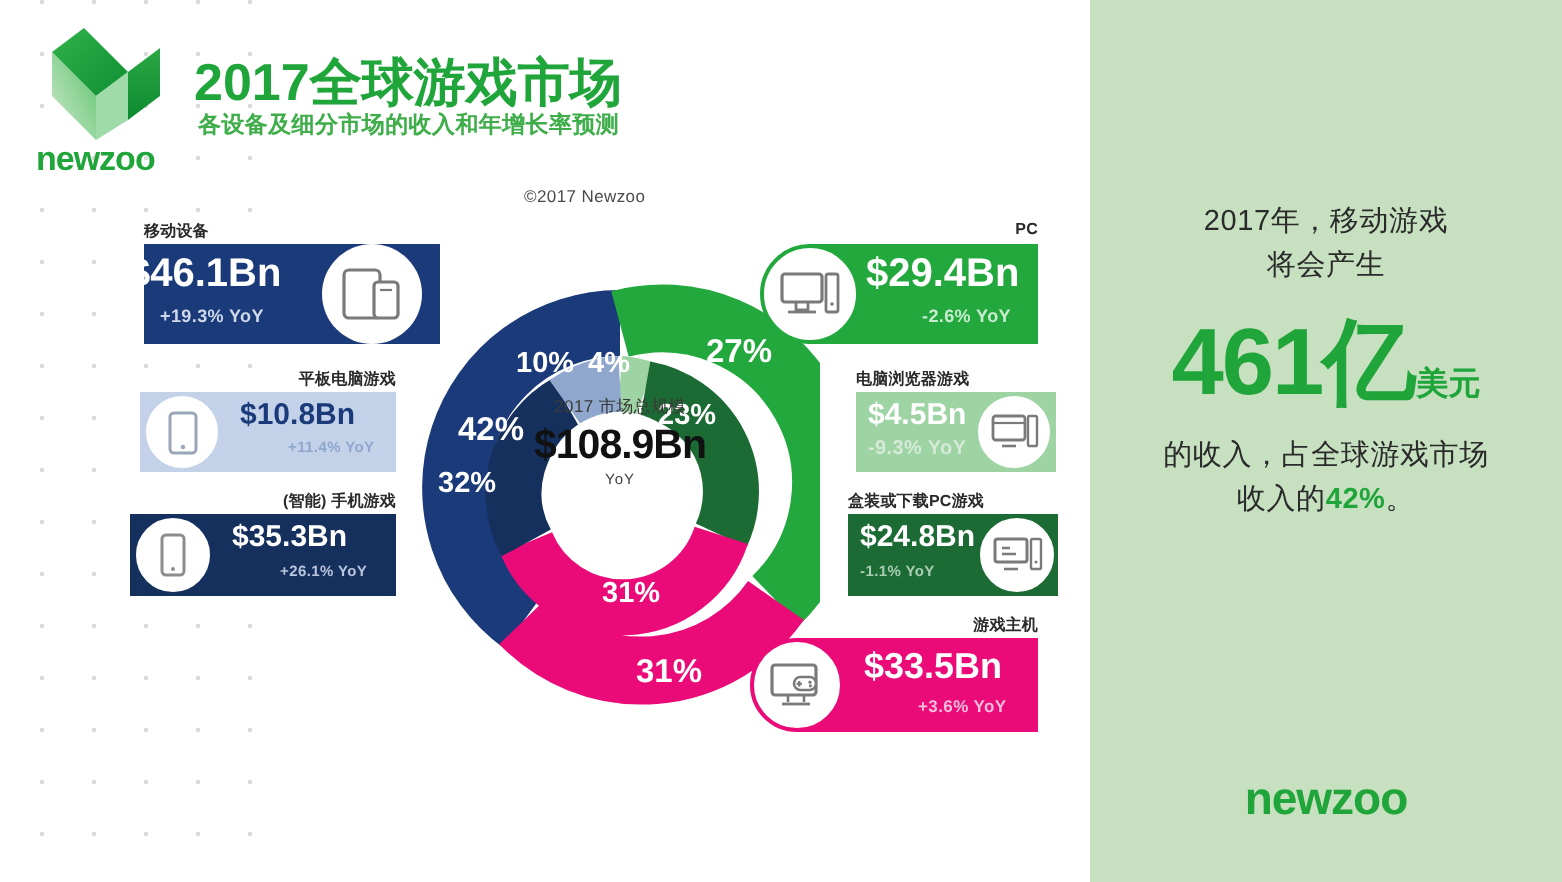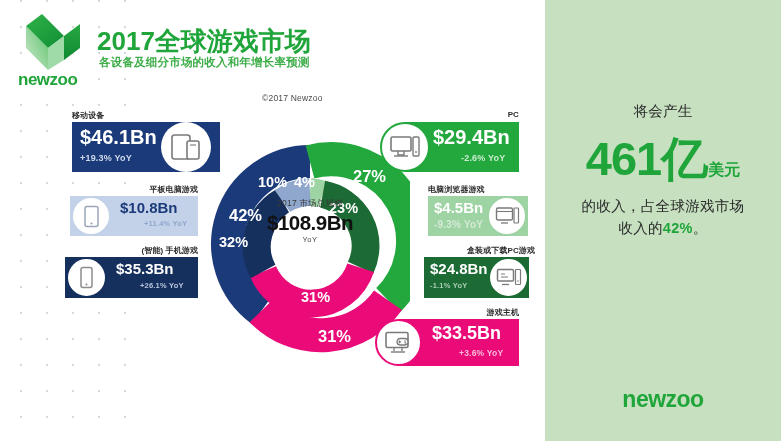--- a/index.html
+++ b/index.html
@@ -189,21 +189,21 @@
 
   <div class="center-box">
     <div class="center-cap">2017 市场总规模</div>
     <div class="center-big">$108.9Bn</div>
     <div class="center-yoy">YoY</div>
   </div>
 
   <div class="card">
     <div class="cap" style="left:72px; top:110px;">移动设备</div>
     <div class="bar" style="left:72px; top:122px; width:148px; height:50px; background:#1b3a7a;"></div>
-    <div class="amt" style="left:80px; top:126px; font-size:20px; color:#fff;">$46.1Bn</div>
+    <div class="amt" style="left:64px; top:126px; font-size:20px; color:#fff;">$46.1Bn</div>
     <div class="yoy" style="left:80px; top:153px; font-size:9px; color:#cfd9ea;">+19.3% YoY</div>
     <div class="badge" style="left:161px; top:122px; width:50px; height:50px;">
       <svg width="34" height="30" viewBox="0 0 34 30">
         <rect x="3" y="3" width="18" height="24" rx="2.5" fill="none" stroke="#7a7a7a" stroke-width="1.6"></rect>
         <rect x="18" y="9" width="12" height="18" rx="2" fill="#fff" stroke="#7a7a7a" stroke-width="1.6"></rect>
         <line x1="21" y1="13" x2="27" y2="13" stroke="#7a7a7a" stroke-width="1.1"></line>
       </svg>
     </div>
   </div>
 
@@ -258,21 +258,21 @@
       <svg width="25" height="20" viewBox="0 0 25 20">
         <rect x="1.5" y="2" width="16" height="12" rx="1.4" fill="none" stroke="#7a7a7a" stroke-width="1.4"></rect>
         <line x1="1.5" y1="5.5" x2="17.5" y2="5.5" stroke="#7a7a7a" stroke-width="1.1"></line>
         <line x1="6" y1="17" x2="13" y2="17" stroke="#7a7a7a" stroke-width="1.3"></line>
         <rect x="19" y="2" width="4.5" height="15" rx="0.8" fill="none" stroke="#7a7a7a" stroke-width="1.2"></rect>
       </svg>
     </div>
   </div>
 
   <div class="card">
-    <div class="cap" style="left:424px; top:245px;margin-left:43px;">盒装或下载PC游戏</div>
+    <div class="cap" style="left:424px; top:245px;">盒装或下载PC游戏</div>
     <div class="bar" style="left:424px; top:257px; width:105px; height:41px; background:#1c6b34;"></div>
     <div class="amt" style="left:430px; top:260px; font-size:15px; color:#fff;">$24.8Bn</div>
     <div class="yoy" style="left:430px; top:281px; font-size:7.5px; color:#a9cdb3;">-1.1% YoY</div>
     <div class="badge" style="left:488px; top:257px; width:41px; height:41px; border:2px solid #1c6b34;">
       <svg width="26" height="21" viewBox="0 0 26 21">
         <rect x="1.5" y="2.5" width="16" height="11.5" rx="1.3" fill="none" stroke="#7a7a7a" stroke-width="1.5"></rect>
         <path d="M5 7 L9 7 M5 10 L12 10" stroke="#7a7a7a" stroke-width="1.2"></path>
         <line x1="6" y1="17.5" x2="13" y2="17.5" stroke="#7a7a7a" stroke-width="1.3"></line>
         <rect x="19.5" y="2.5" width="5" height="15" rx="0.8" fill="none" stroke="#7a7a7a" stroke-width="1.2"></rect>
         <circle cx="22" cy="14" r="0.8" fill="#7a7a7a"></circle>
@@ -297,20 +297,21 @@
           <line x1="2.6" y1="4" x2="2.6" y2="6.8" stroke="#7a7a7a" stroke-width="1.1"></line>
           <line x1="1.3" y1="5.4" x2="4" y2="5.4" stroke="#7a7a7a" stroke-width="1.1"></line>
         </g>
       </svg>
     </div>
   </div>
 
 
   <div class="right-panel">
     <div class="rp-inner">
+      <div class="rp-line">2017年，移动游戏</div>
       <div class="rp-line">将会产生</div>
       <div class="rp-big-wrap">
         <span class="rp-big">461亿</span><span class="rp-unit">美元</span>
       </div>
       <div class="rp-line">的收入，占全球游戏市场</div>
       <div class="rp-line"><span>收入的</span><span class="rp-accent">42%</span><span>。</span></div>
     </div>
     <div class="rp-logo">newzoo</div>
   </div>
 

